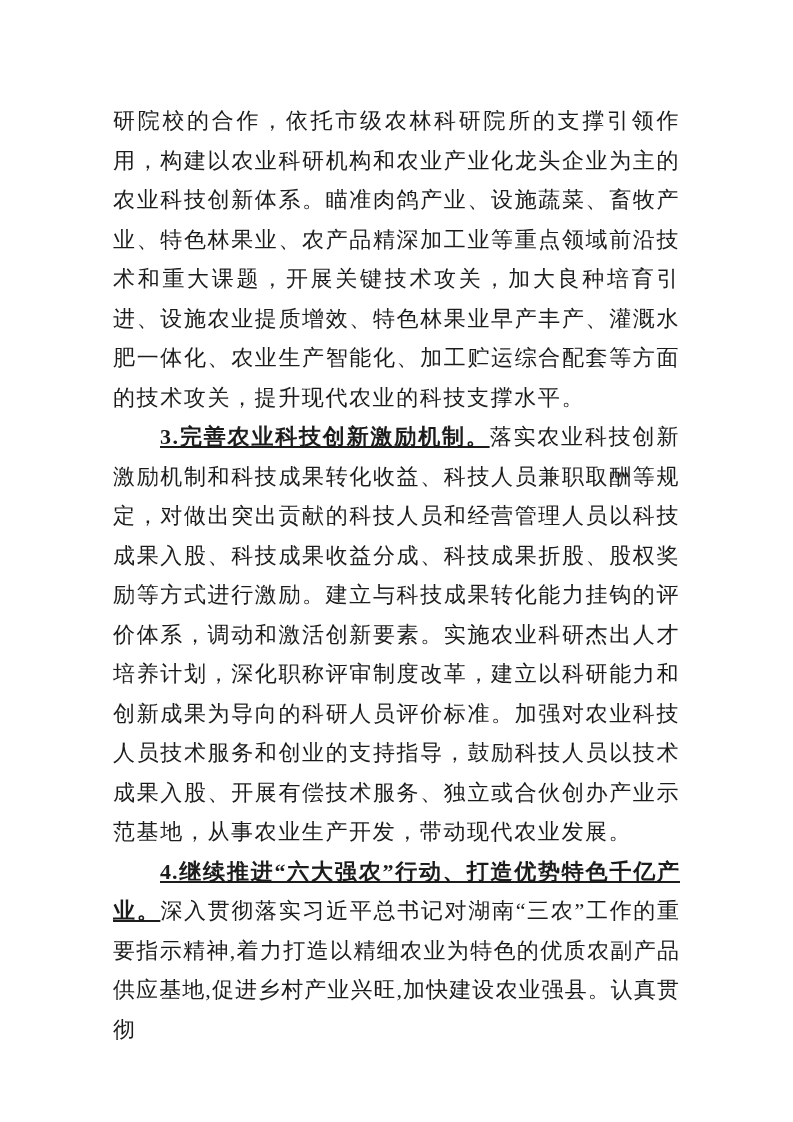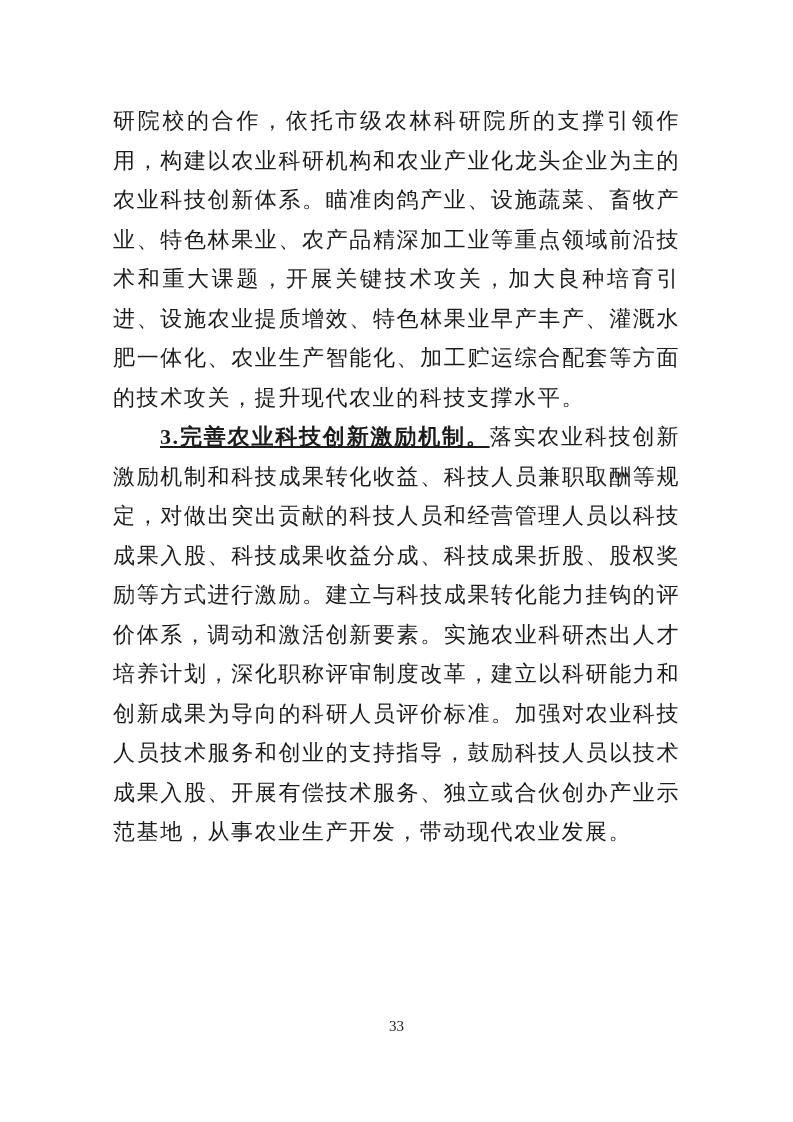--- a/index.html
+++ b/index.html
@@ -52,15 +52,15 @@
     letter-spacing: 0;
   }
 </style>
 </head>
 <body>
 
 <div class="page">
   <div class="doc-body">
       <p class="para"><span class="seg">研院校的合作，依托市级农林科研院所的支撑引领作用，构建以农业科研机构和农业产业化龙头企业为主的农业科技创新体系。瞄准肉鸽产业、设施蔬菜、畜牧产业、特色林果业、农产品精深加工业等重点领域前沿技术和重大课题，开展关键技术攻关，加大良种培育引进、设施农业提质增效、特色林果业早产丰产、灌溉水肥一体化、农业生产智能化、加工贮运综合配套等方面的技术攻关，提升现代农业的科技支撑水平。</span></p>
       <p class="para indent"><span class="seg bold">3.完善农业科技创新激励机制。</span><span class="seg">落实农业科技创新激励机制和科技成果转化收益、科技人员兼职取酬等规定，对做出突出贡献的科技人员和经营管理人员以科技成果入股、科技成果收益分成、科技成果折股、股权奖励等方式进行激励。建立与科技成果转化能力挂钩的评价体系，调动和激活创新要素。实施农业科研杰出人才培养计划，深化职称评审制度改革，建立以科研能力和创新成果为导向的科研人员评价标准。加强对农业科技人员技术服务和创业的支持指导，鼓励科技人员以技术成果入股、开展有偿技术服务、独立或合伙创办产业示范基地，从事农业生产开发，带动现代农业发展。</span></p>
+      <p class="para indent continues"><span class="seg bold">4.继续推进“六大强农”行动、打造优势特色千亿产业。</span><span class="seg">深入贯彻落实习近平总书记对湖南“三农”工作的重要指示精神,着力打造以精细农业为特色的优质农副产品供应基地,促进乡村产业兴旺,加快建设农业强县。认真贯彻</span></p>
     </div>
-  <div class="page-number">33</div>
 </div>
 
 </body></html>

